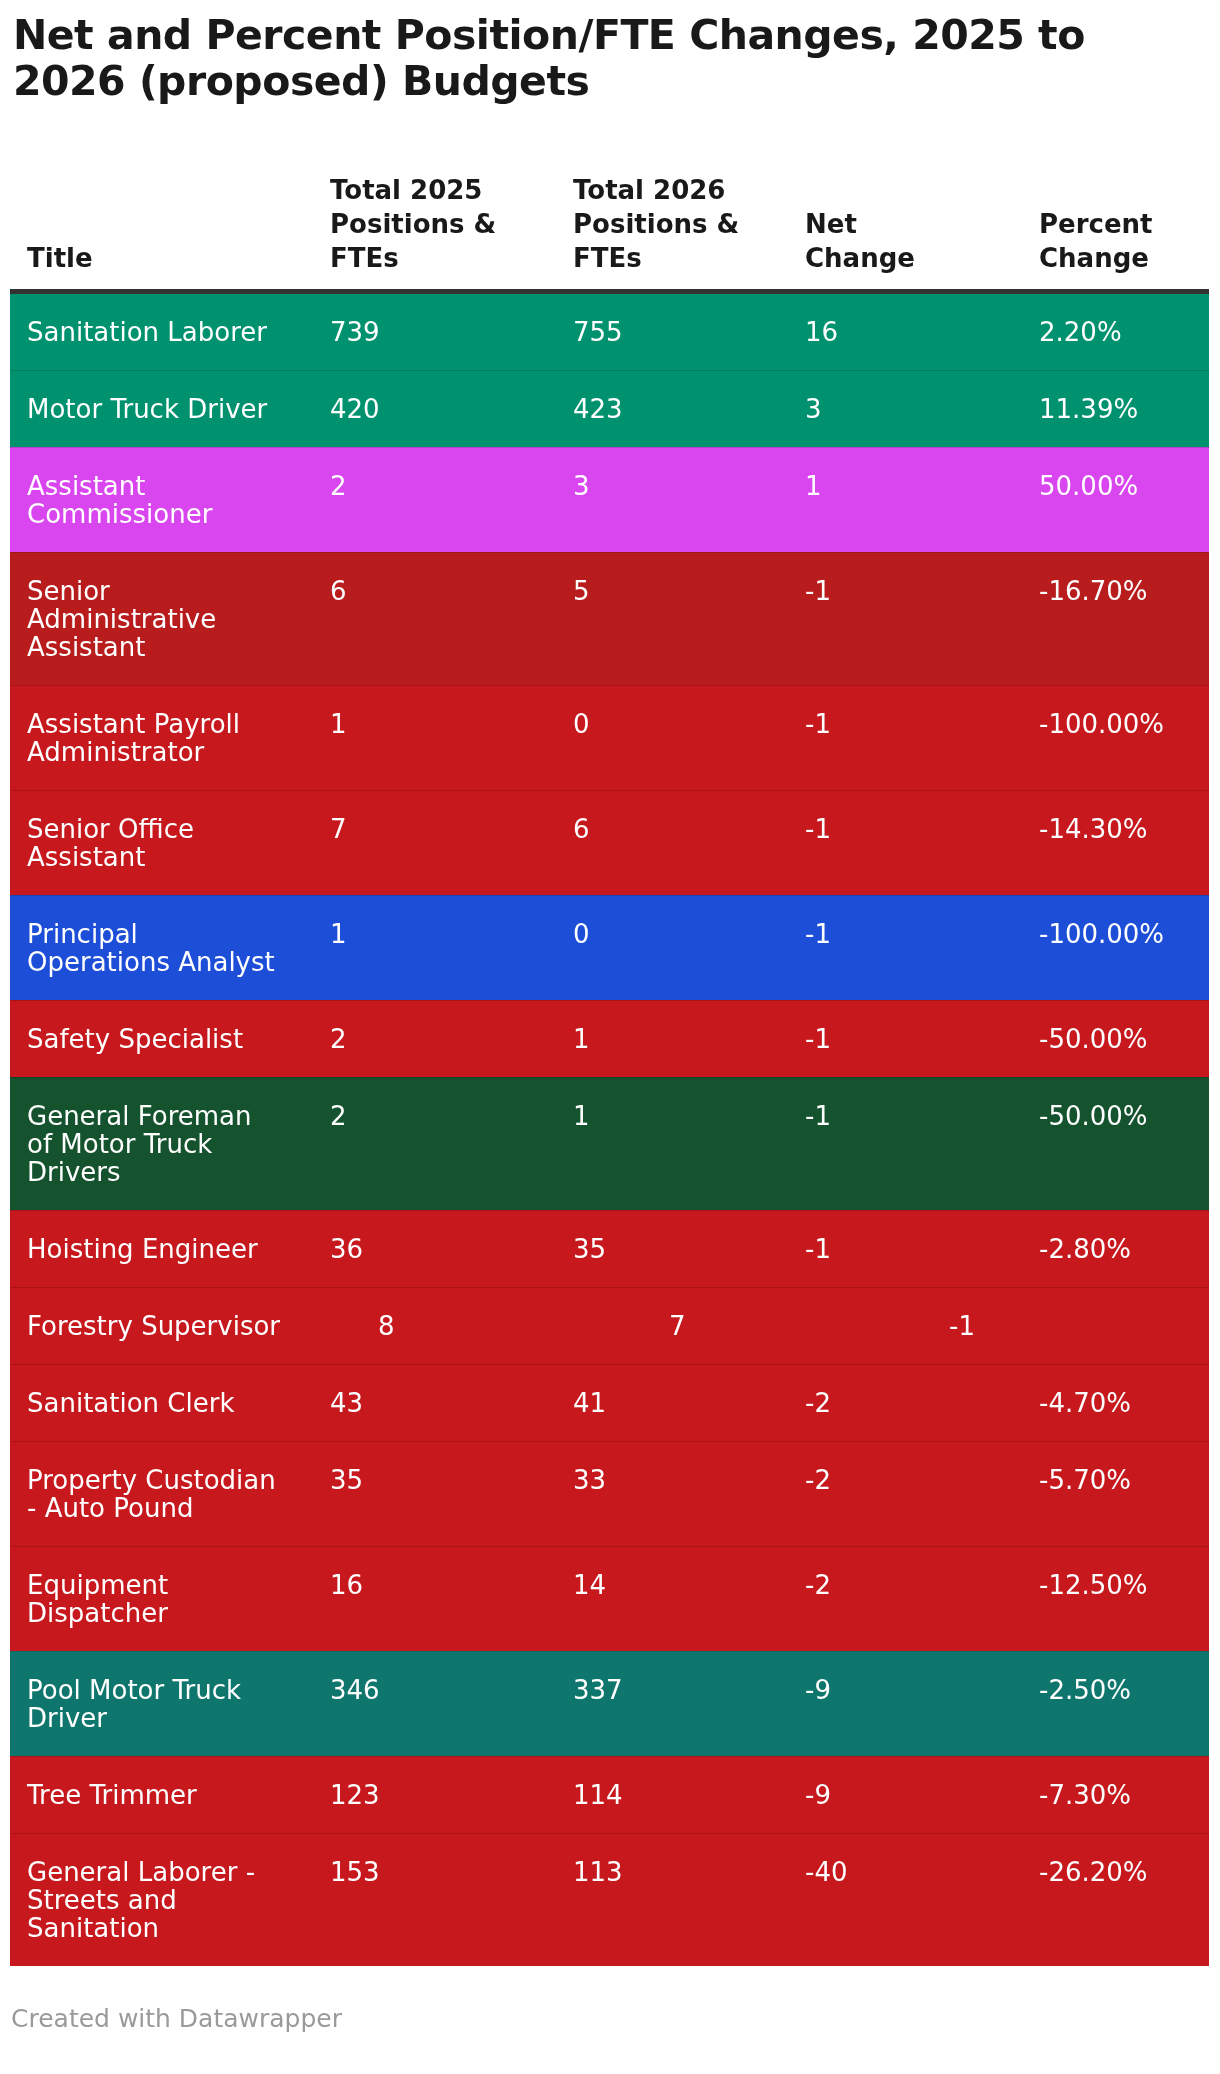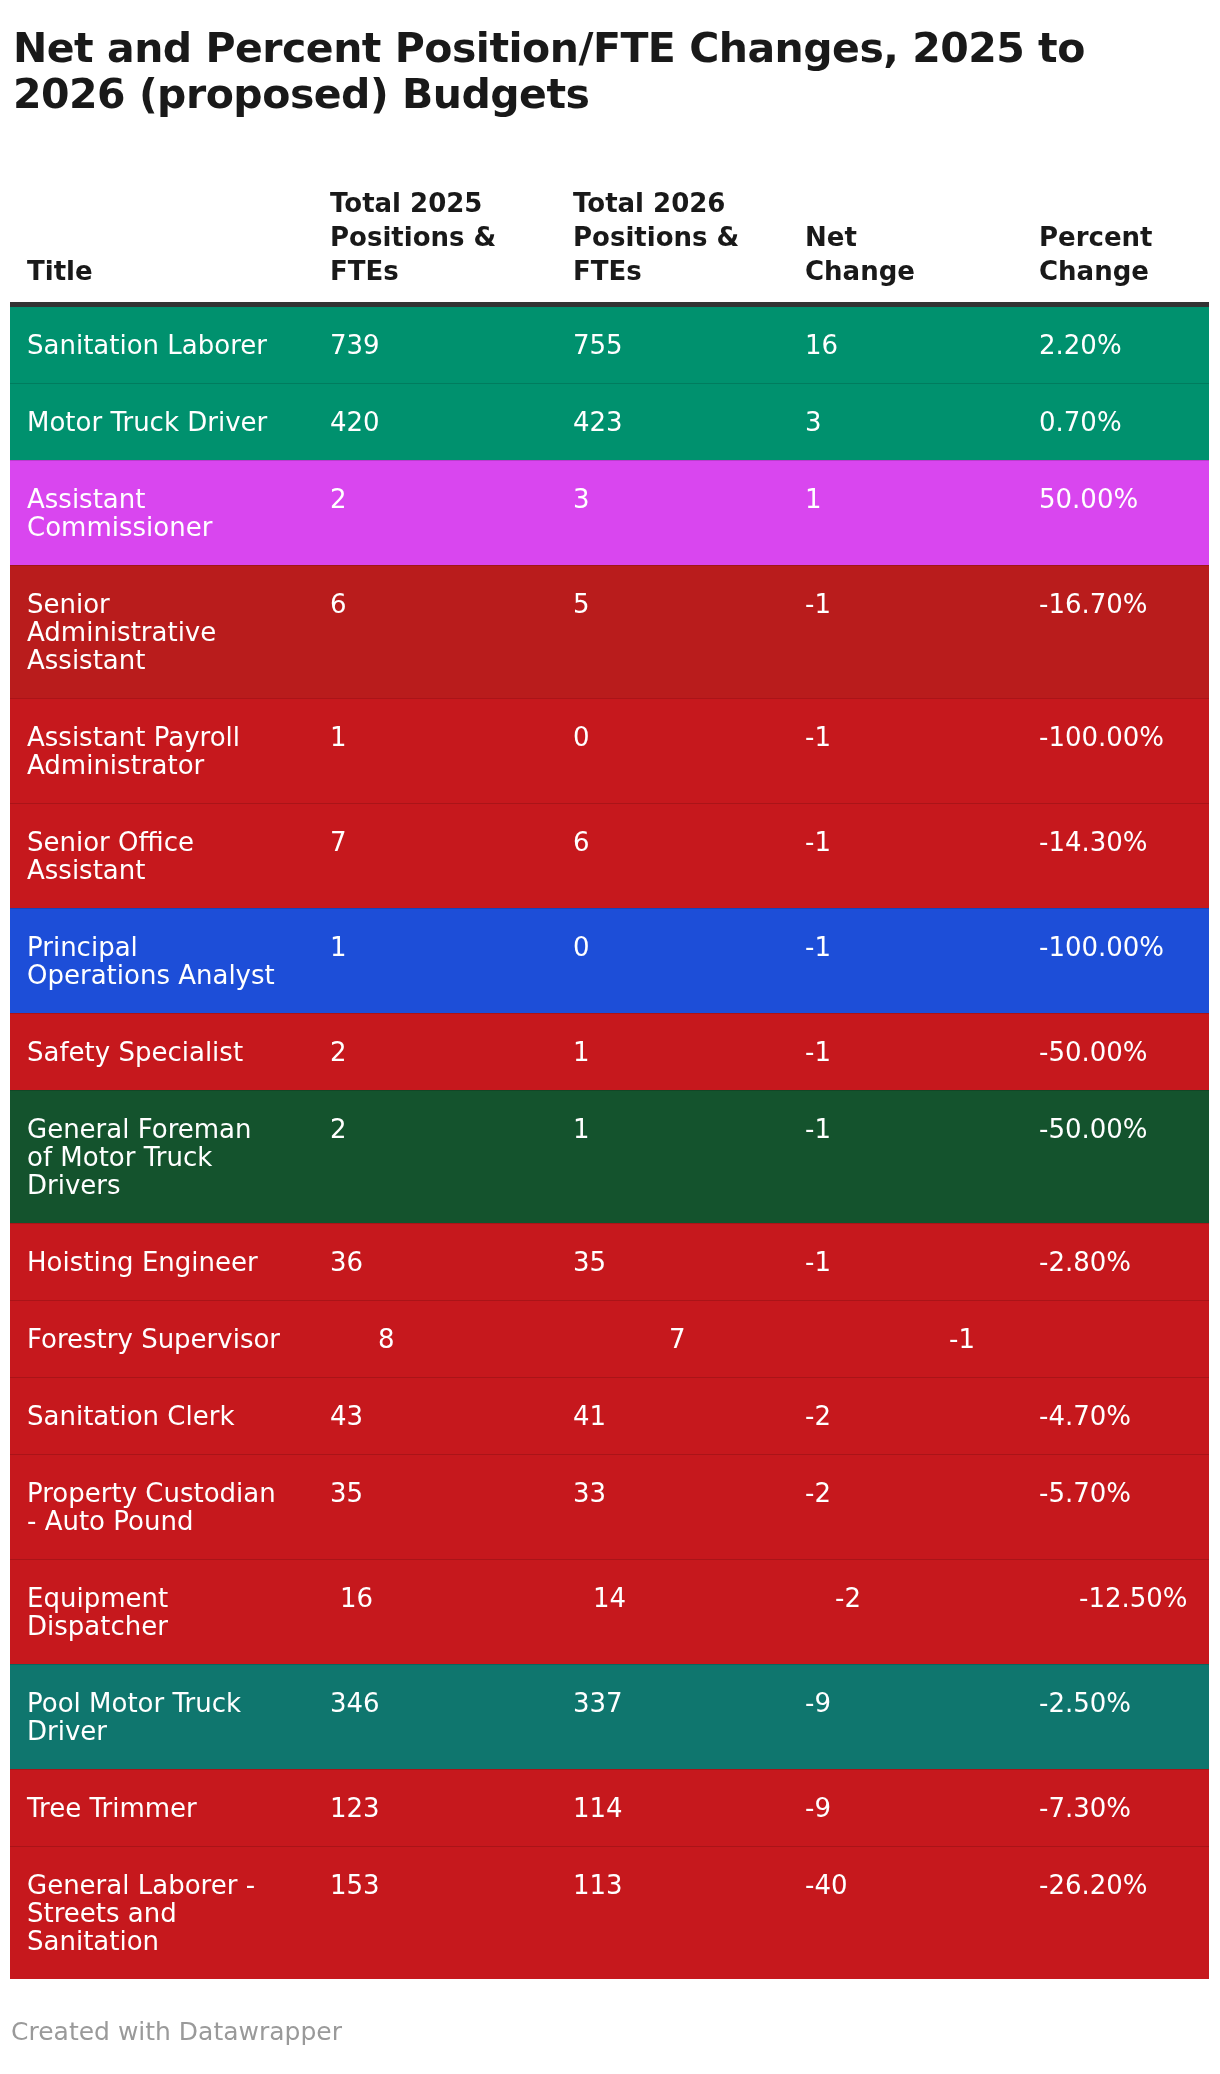--- a/index.html
+++ b/index.html
@@ -2,21 +2,21 @@
 <html><head>
 <meta charset="utf-8">
 <style>
   * { box-sizing: border-box; margin: 0; padding: 0; }
   html, body { background: #ffffff; }
   body {
     width: 1220px;
     font-family: "DejaVu Sans", "Liberation Sans", sans-serif;
     -webkit-font-smoothing: antialiased;
   }
-  .page { padding: 12px 11px 0 10px; width: 1196px; margin-top: 13px; }
+  .page { padding: 12px 11px 0 10px; width: 1196px; }
 
   .chart-title {
     font-size: 41px;
     line-height: 46px;
     font-weight: 700;
     color: #191919;
     letter-spacing: -0.5px;
     margin-left: 3px;
     max-width: 1197px;
   }
@@ -101,21 +101,21 @@
     <div class="td">739</div>
     <div class="td">755</div>
     <div class="td">16</div>
     <div class="td">2.20%</div>
   </div>
         <div class="tr increase" style="background: rgb(0, 145, 110);">
     <div class="td title-cell">Motor Truck Driver</div>
     <div class="td">420</div>
     <div class="td">423</div>
     <div class="td">3</div>
-    <div class="td">0.70%</div>
+    <div class="td">11.39%</div>
   </div>
         <div class="tr increase" style="background: #d946ef;">
     <div class="td title-cell">Assistant Commissioner</div>
     <div class="td">2</div>
     <div class="td">3</div>
     <div class="td">1</div>
     <div class="td">50.00%</div>
   </div>
         <div class="tr decrease" style="background: #b91c1c;">
     <div class="td title-cell">Senior Administrative Assistant</div>
@@ -180,21 +180,21 @@
     <div class="td">-2</div>
     <div class="td">-4.70%</div>
   </div>
         <div class="tr decrease" style="background: rgb(198, 24, 29);">
     <div class="td title-cell">Property Custodian - Auto Pound</div>
     <div class="td">35</div>
     <div class="td">33</div>
     <div class="td">-2</div>
     <div class="td">-5.70%</div>
   </div>
-        <div class="tr decrease" style="background: rgb(198, 24, 29); gap: 10px;">
+        <div class="tr decrease" style="background: rgb(198, 24, 29);">
     <div class="td title-cell">Equipment Dispatcher</div>
     <div class="td">16</div>
     <div class="td">14</div>
     <div class="td">-2</div>
     <div class="td">-12.50%</div>
   </div>
         <div class="tr decrease" style="background: #0f766e;">
     <div class="td title-cell">Pool Motor Truck Driver</div>
     <div class="td">346</div>
     <div class="td">337</div>

